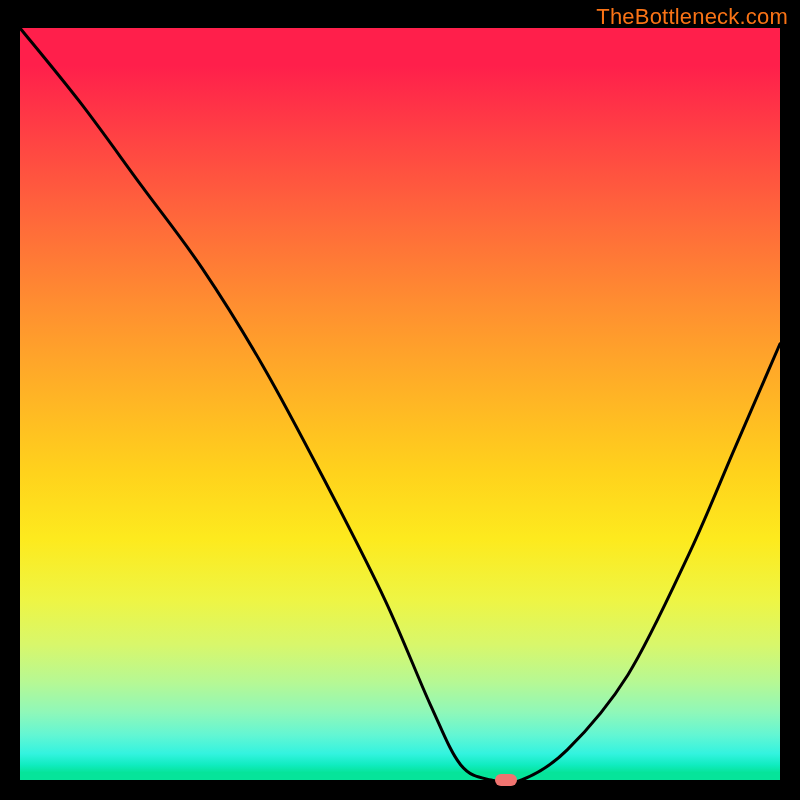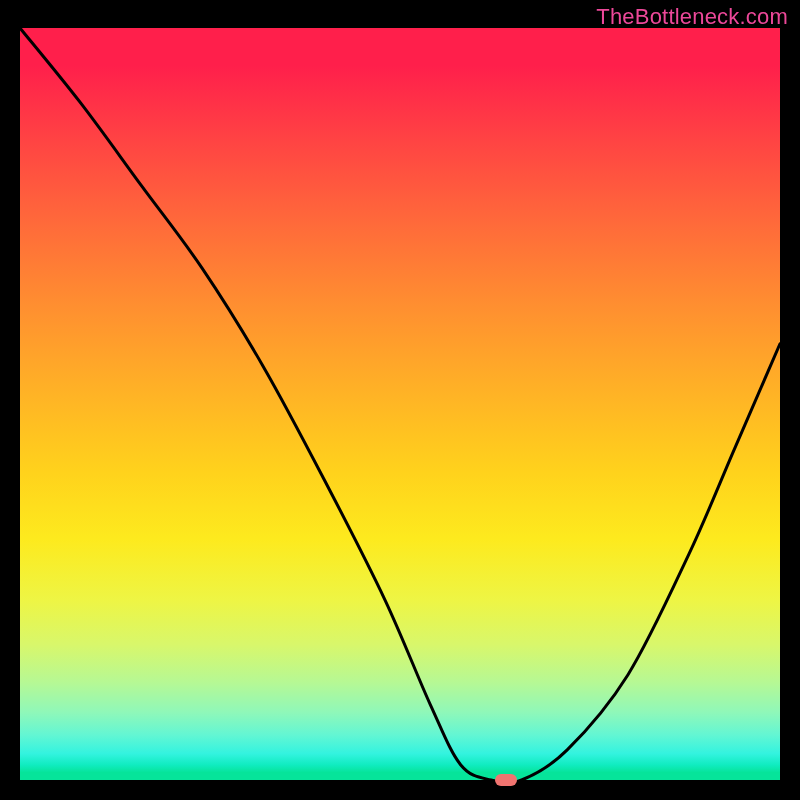--- a/index.html
+++ b/index.html
@@ -14,21 +14,21 @@
   .frame {
     position: relative;
     width: 800px;
     height: 800px;
     background: #000;
   }
   .watermark {
     position: absolute;
     top: 4px;
     right: 12px;
-    color: #ec4899;
+    color: #f97316;
     font-size: 22px;
     font-weight: 500;
     letter-spacing: 0.2px;
     z-index: 5;
   }
   .plot-area {
     position: absolute;
     left: 20px;
     top: 28px;
     width: 760px;

